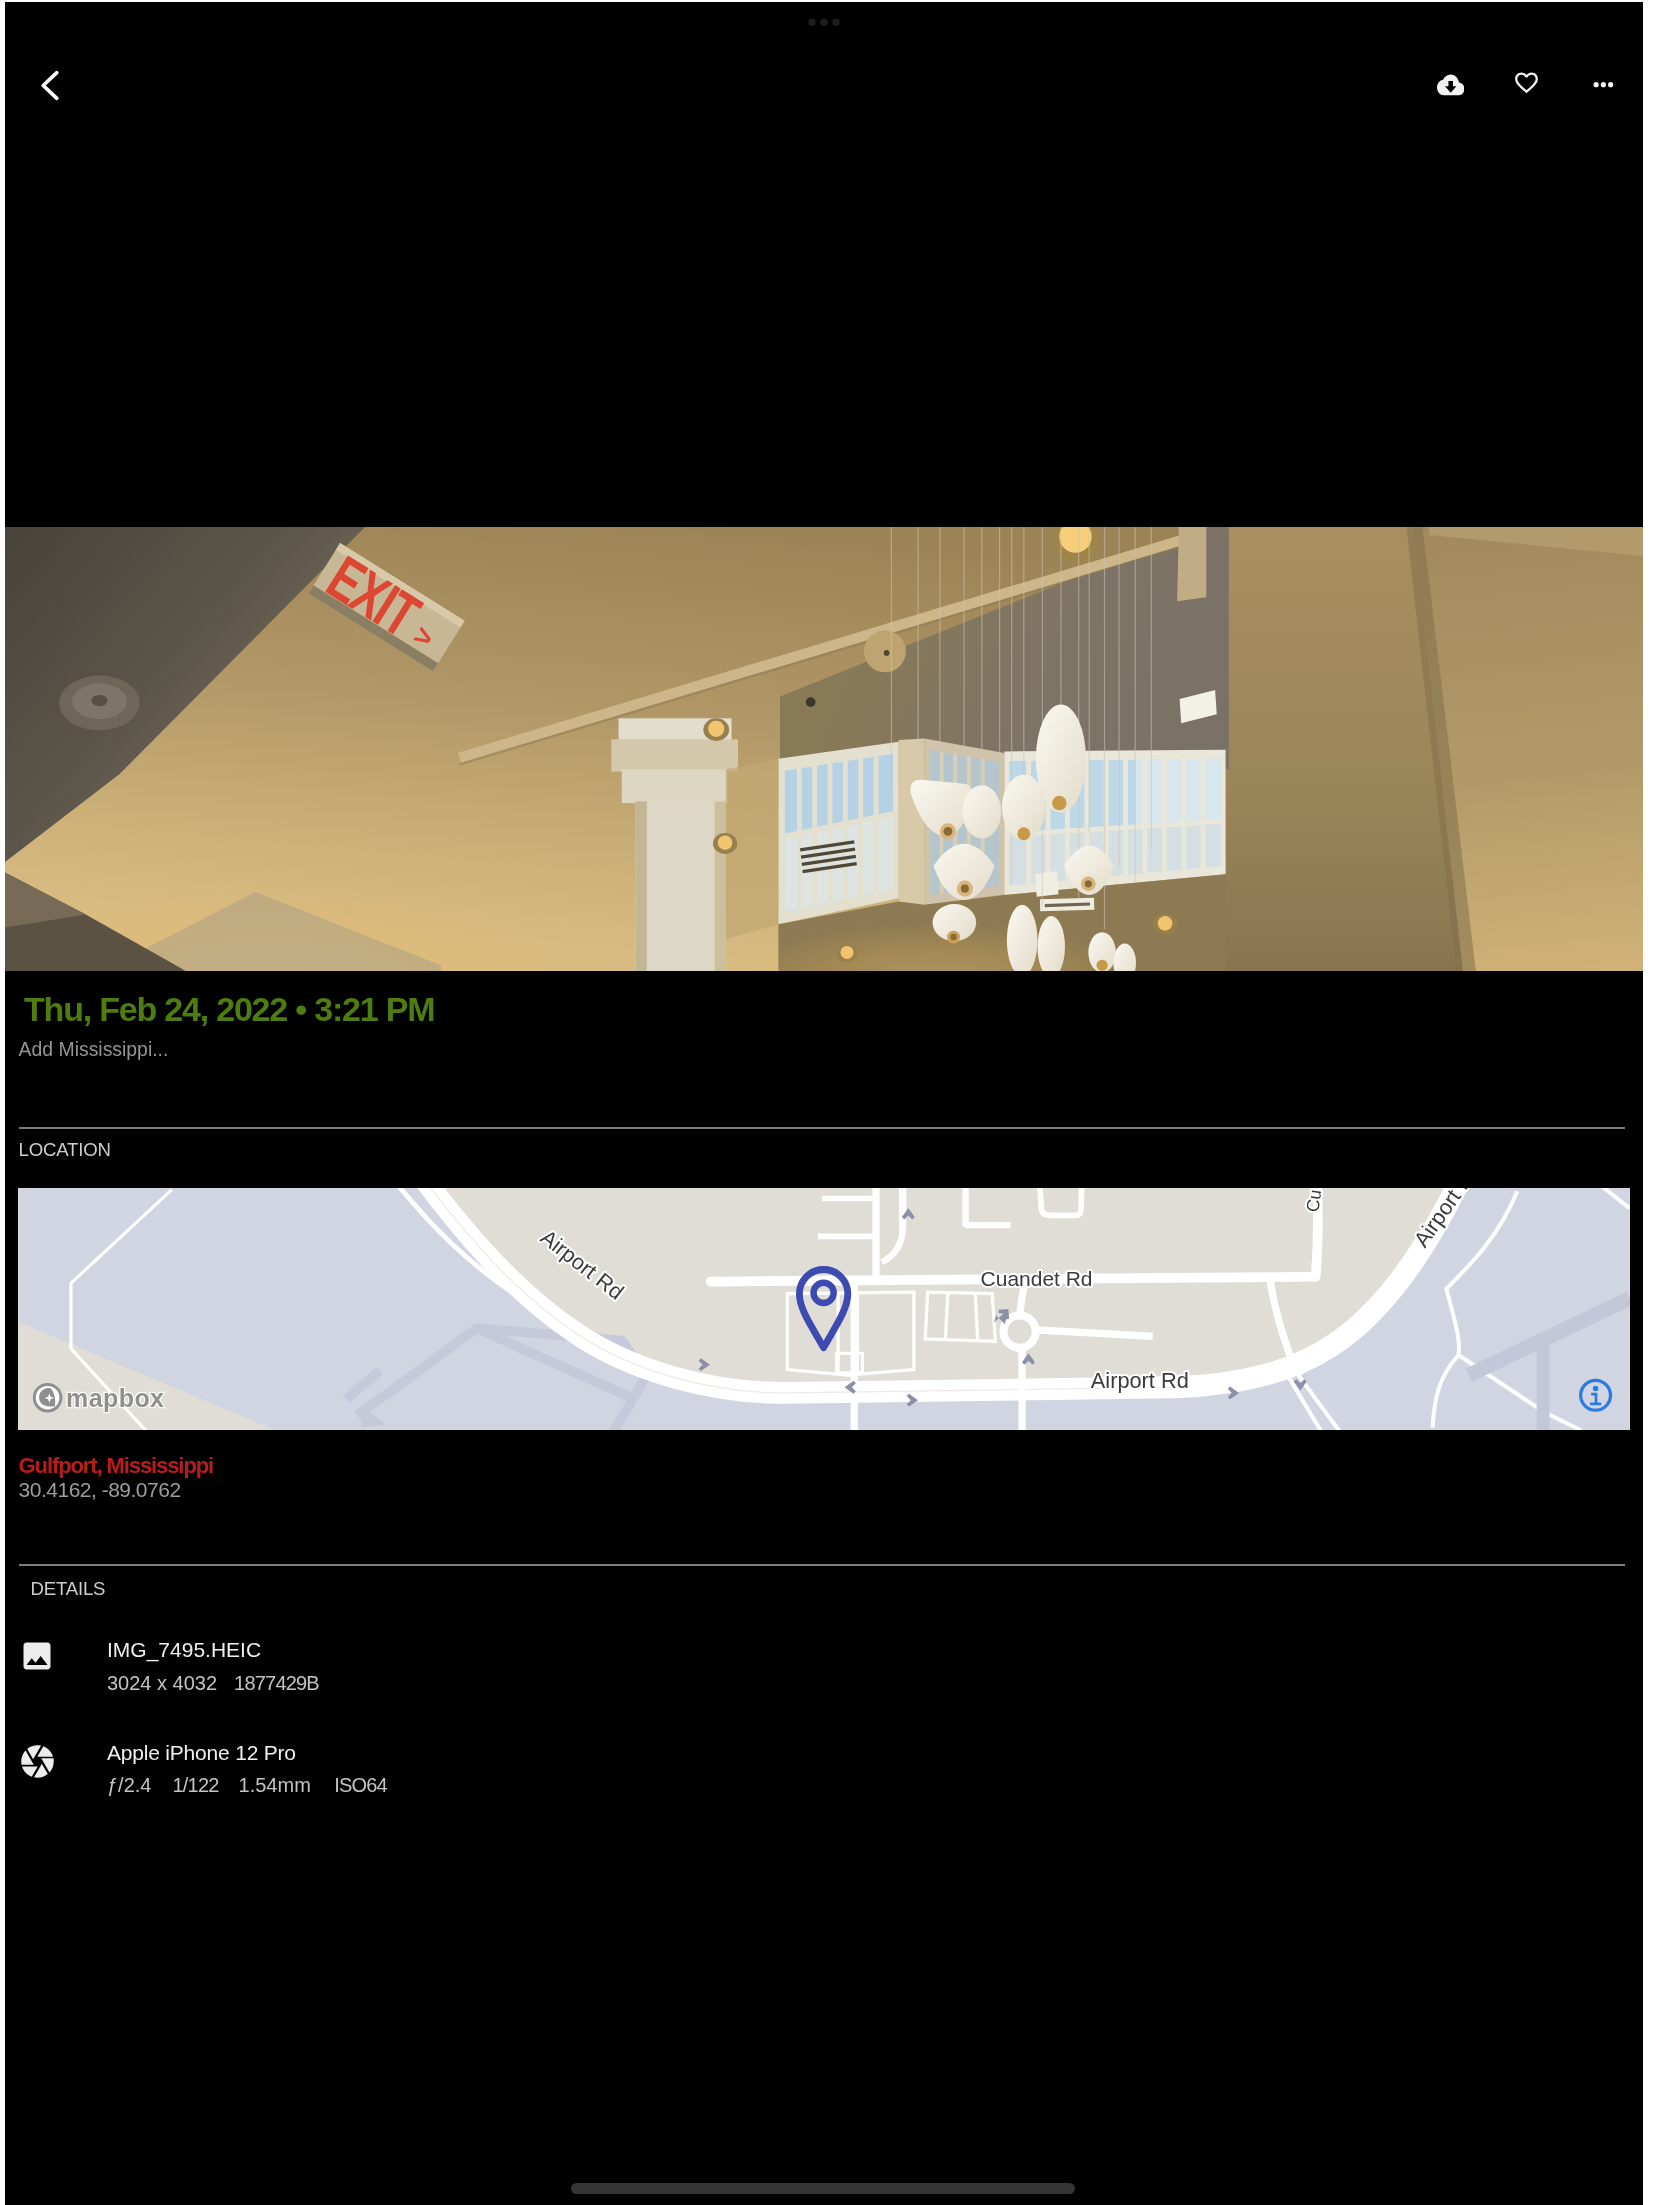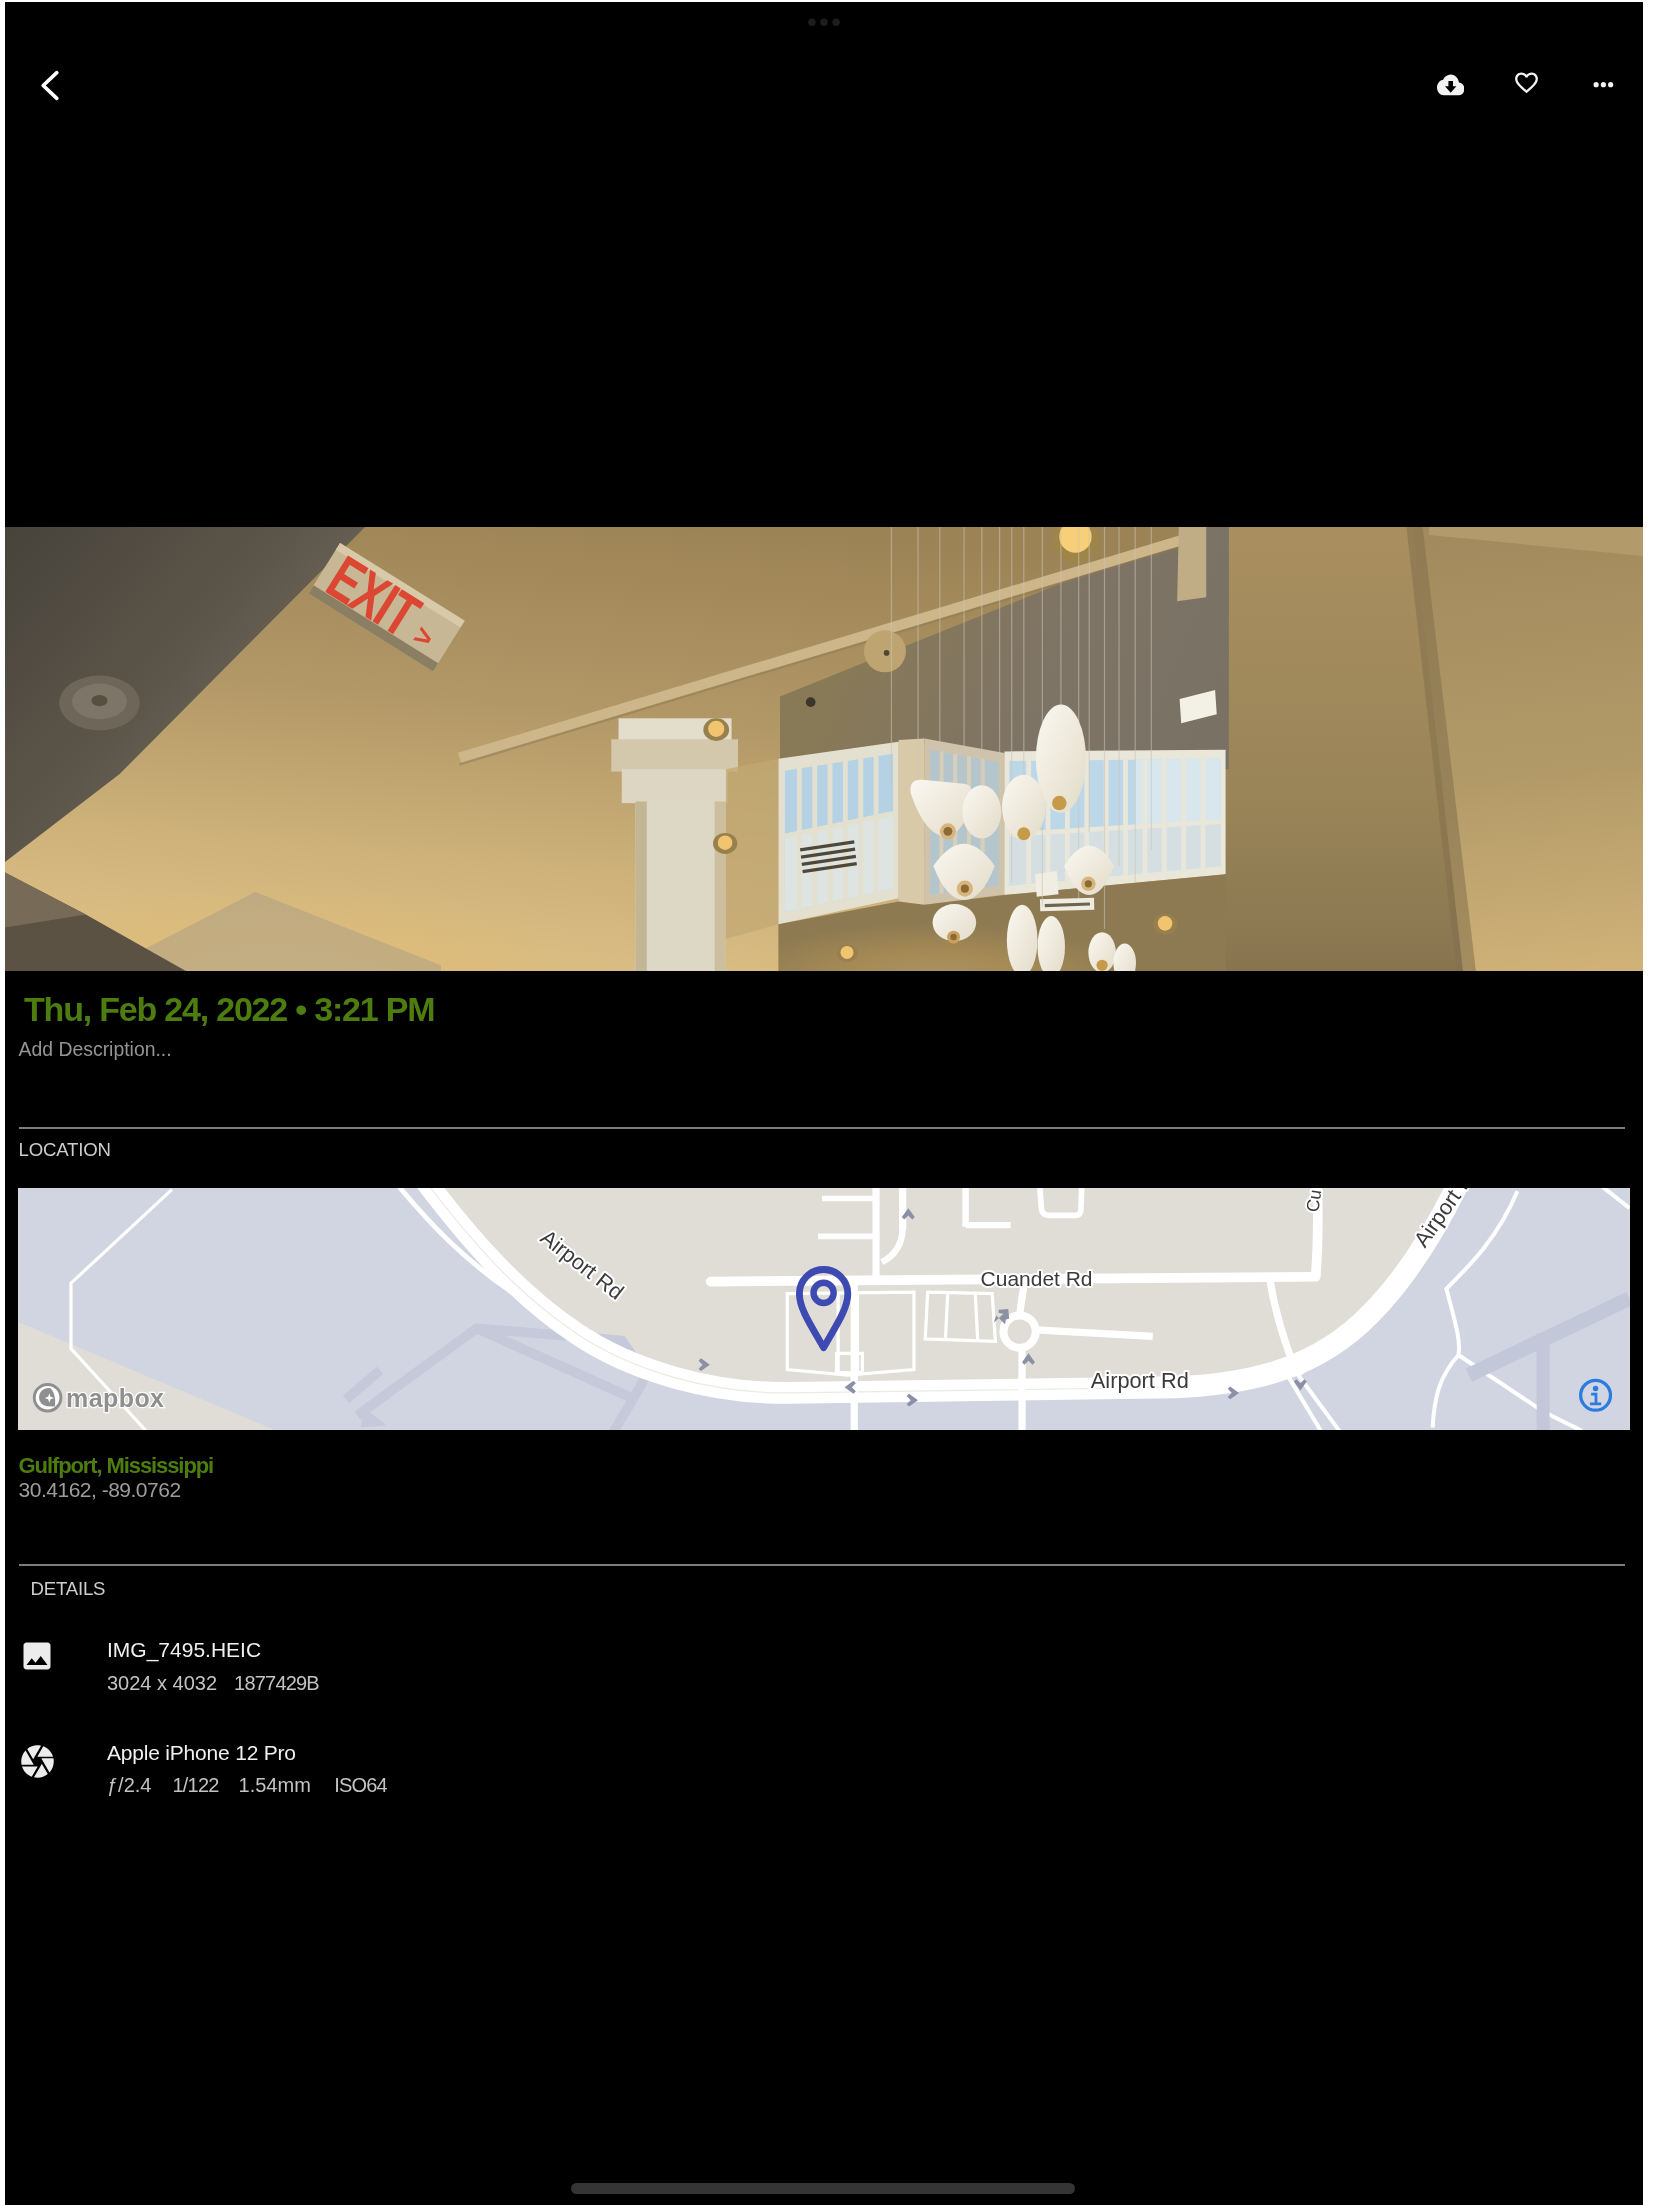--- a/index.html
+++ b/index.html
@@ -256,21 +256,21 @@
     <ellipse cx="1260" cy="512" rx="19" ry="44" fill="url(#lampShade)"></ellipse>
     <ellipse cx="1296" cy="520" rx="17" ry="38" fill="url(#lampShade)"></ellipse>
     <ellipse cx="1359" cy="527" rx="17" ry="25" fill="url(#lampShade)"></ellipse>
     <circle cx="1359" cy="543" r="7" fill="#c79a4a"></circle>
     <ellipse cx="1387" cy="540" rx="14" ry="24" fill="url(#lampShade)"></ellipse>
   </g>
 </svg>
 
 <div class="a" style="left:24px;top:992px;font-size:34px;font-weight:700;color:#4d7c0f;line-height:1;letter-spacing:-1.2px;">Thu, Feb 24, 2022 • 3:21 PM</div>
 
-<div class="a" style="left:18.6px;top:1040px;font-size:19.4px;color:#949494;line-height:1;letter-spacing:0px;">Add Description...</div>
+<div class="a" style="left:18.6px;top:1040px;font-size:19.4px;color:#949494;line-height:1;letter-spacing:0px;">Add Mississippi...</div>
 
 <div class="a" style="left:18.6px;top:1127px;width:1606px;height:1.6px;background:#7d7d7d;"></div>
 
 <div class="a" style="left:18.6px;top:1141px;font-size:18.6px;color:#cdcdcd;line-height:1;letter-spacing:-0.2px;">LOCATION</div>
 
 <div id="mapslot" class="a" style="left:18px;top:1188px;width:1612px;height:242px;background:#dfddd5;overflow:hidden;">
 <svg width="1612" height="242" viewBox="0 0 1997 300" font-family="Liberation Sans, sans-serif">
 
   <rect x="0" y="0" width="1997" height="300" fill="#d1d4e1"></rect>
 
@@ -374,21 +374,21 @@
   </g>
 
   <g>
     <circle cx="1955" cy="257" r="18.5" fill="none" stroke="#2b7ce0" stroke-width="4"></circle>
     <circle cx="1955" cy="248.5" r="3.4" fill="#2b7ce0"></circle>
     <path d="M1949.5 255.5 h6 v11.5 M1948 267.5 h14" fill="none" stroke="#2b7ce0" stroke-width="3.4"></path>
   </g>
 </svg>
 </div>
 
-<div class="a" style="left:18.6px;top:1455px;font-size:22px;font-weight:700;color:#4d7c0f;line-height:1;letter-spacing:-1.1px;">Gulfport, Mississippi</div>
+<div class="a" style="left:18.6px;top:1455px;font-size:22px;font-weight:700;color:#b91c1c;line-height:1;letter-spacing:-1.1px;">Gulfport, Mississippi</div>
 
 <div class="a" style="left:18.6px;top:1479px;font-size:21px;color:#9d9d9d;line-height:1;letter-spacing:-0.5px;">30.4162, -89.0762</div>
 
 <div class="a" style="left:18.6px;top:1564px;width:1606px;height:1.6px;background:#7d7d7d;"></div>
 
 <div class="a" style="left:18.6px;top:1580px;font-size:18.6px;color:#cdcdcd;line-height:1;letter-spacing:-0.2px;margin-left:12px;">DETAILS</div>
 
 <svg class="a" style="left:18.6px;top:1638px;" width="36" height="36" viewBox="0 0 24 24">
   <path fill="#ececec" d="M21 19V5c0-1.1-.9-2-2-2H5c-1.1 0-2 .9-2 2v14c0 1.1.9 2 2 2h14c1.1 0 2-.9 2-2zM8.5 13.5l2.5 3.01L14.5 12l4.5 6H5l3.5-4.5z"></path>
 </svg>

